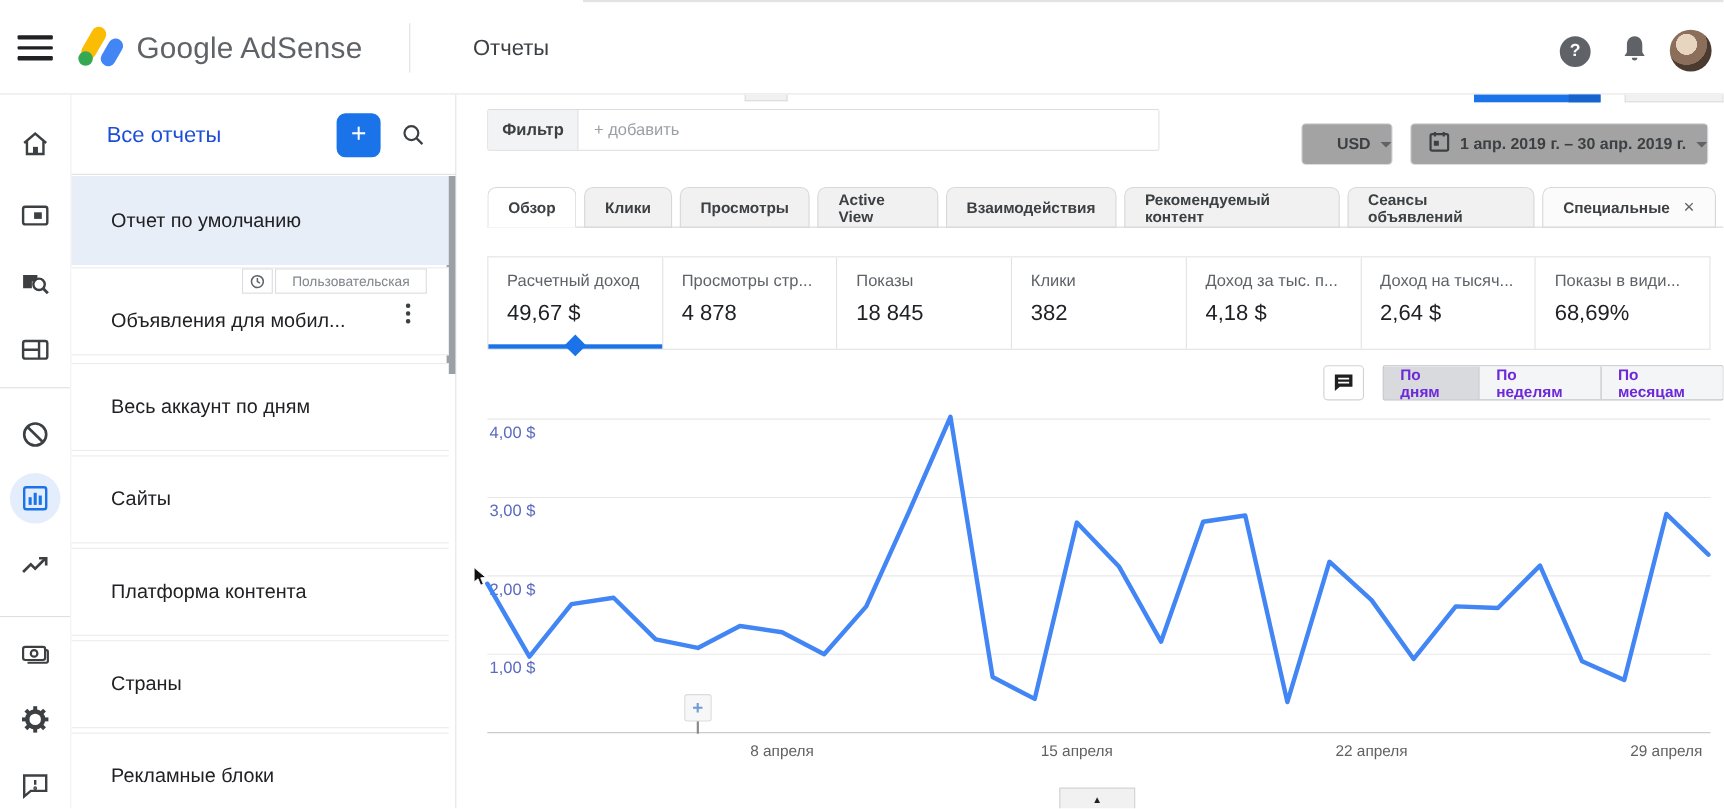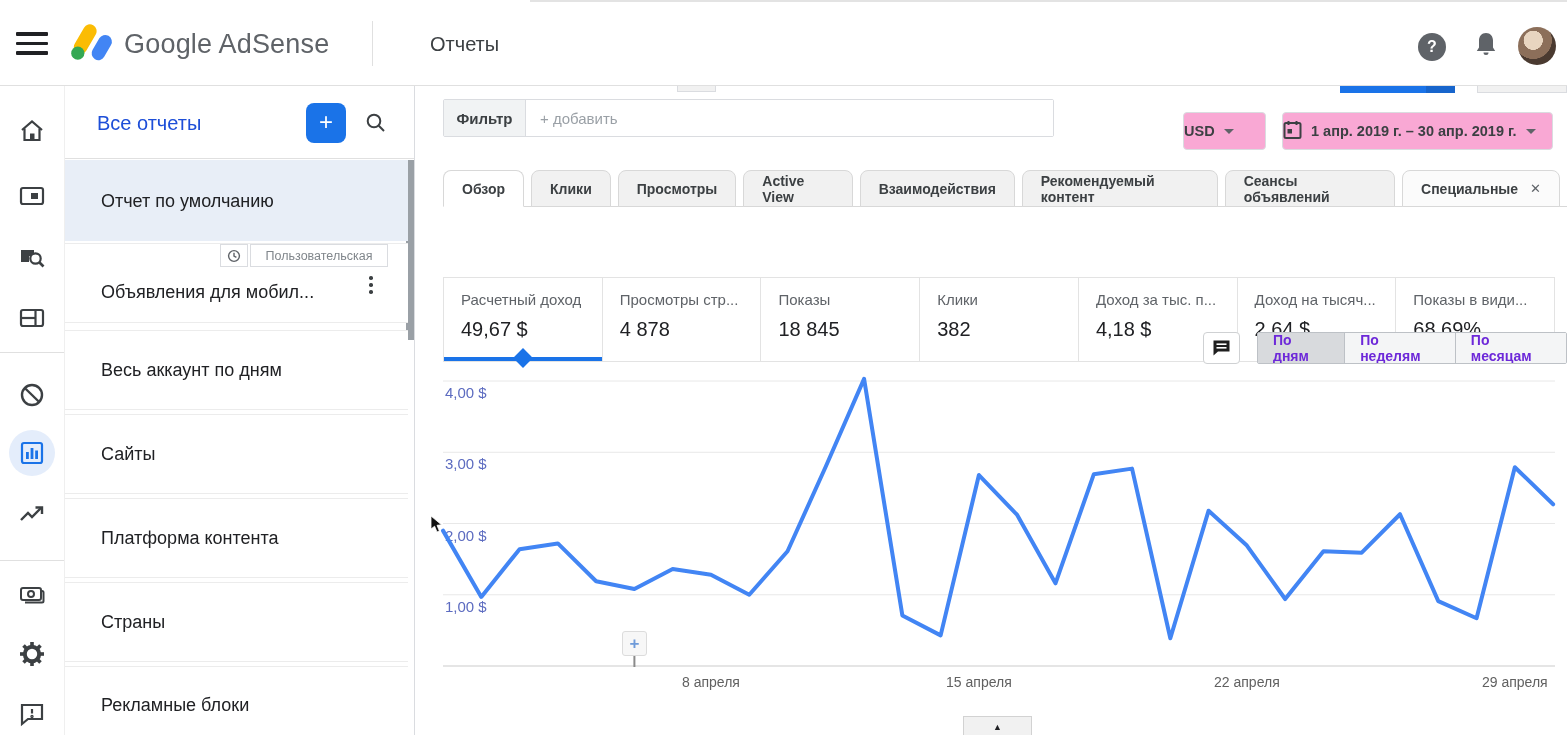--- a/index.html
+++ b/index.html
@@ -47,33 +47,33 @@
   .partial { position:absolute; top:0; height:7px; }
   .partial.gray { background:#f1f1f1; border:1px solid #dadce0; border-top:none; }
   .partial.blue { background:#1a73e8; }
   .partial .seg { position:absolute; right:0; top:0; width:29px; height:100%; background:#1765cc; }
 
   .filter-bar { position:absolute; left:28px; top:13px; width:611px; height:38px; border:1px solid #dadce0; border-radius:2px; display:flex; }
   .filter-label { width:82px; background:#f1f3f4; border-right:1px solid #dadce0; font-size:15px; font-weight:bold; color:#3c4043; display:flex; align-items:center; justify-content:center; }
   .filter-input { flex:1; border:none; outline:none; padding:0 14px; font-size:15px; font-family:inherit; color:#3b82f6; }
   .filter-input::placeholder { color:#9aa0a6; }
 
-  .tool-btn { position:absolute; top:26px; height:38px; background:#f9a8d4; border:1px solid #dadce0; border-radius:4px; display:flex; align-items:center; justify-content:flex-start; gap:9px; font-size:14.5px; font-weight:bold; color:#3c4043; cursor:pointer; }
+  .tool-btn { position:absolute; top:26px; height:38px; background:#a3a3a3; border:1px solid #dadce0; border-radius:4px; display:flex; align-items:center; justify-content:flex-end; gap:9px; font-size:14.5px; font-weight:bold; color:#3c4043; cursor:pointer; }
   .currency-btn { left:768px; width:83px; }
   .date-btn { left:867px; width:271px; }
   .caret { width:0; height:0; border-left:5px solid transparent; border-right:5px solid transparent; border-top:5px solid #5f6368; }
 
   .tabbar-line { position:absolute; left:28px; top:120px; width:1124px; height:1px; background:#d8d8d8; }
   .tabs { position:absolute; left:28px; top:84px; display:flex; }
   .tab { height:37px; padding:0 18px; margin-right:7px; background:#f1f1f1; border:1px solid #d8d8d8; border-radius:8px 8px 0 0; font-size:14px; font-weight:bold; color:#3c4043; display:flex; align-items:center; cursor:pointer; z-index:1; }
   .tab.active { background:#fff; border-bottom-color:#fff; z-index:2; }
   .tab.lightest { background:#fbfbfb; }
   .tab-close { margin-left:12px; font-size:13px; color:#5f6368; cursor:pointer; }
 
-  .metrics { position:absolute; left:28px; top:147px; width:1112px; height:85px; border:1px solid #e3e3e3; display:flex;margin-top:44px; }
+  .metrics { position:absolute; left:28px; top:147px; width:1112px; height:85px; border:1px solid #e3e3e3; display:flex; }
   .metric { flex:1; position:relative; border-right:1px solid #e3e3e3; padding:13px 0 0 17px; cursor:pointer; }
   .metric:last-child { border-right:none; }
   .metric .m-label { font-size:15px; color:#5f6368; white-space:nowrap; }
   .metric .m-value { font-size:20px; color:#202124; margin-top:10px; }
   .metric.selected .sel-bar { position:absolute; left:0; bottom:0; width:100%; height:4px; background:#1a73e8; }
   .metric.selected .sel-notch { position:absolute; left:50%; bottom:-4px; width:14px; height:14px; background:#1a73e8; transform:translateX(-50%) rotate(45deg); }
 
   .comment-btn { position:absolute; left:788px; top:246px; width:37px; height:32px; background:#fff; border:1px solid #cfd1d3; border-radius:4px; display:flex; align-items:center; justify-content:center; cursor:pointer; }
   .segmented { position:absolute; left:842px; top:246px; height:32px; display:flex; border:1px solid #bdc1c6; border-radius:2px; overflow:hidden; }
   .seg-btn { padding:0 15px; font-size:14px; font-weight:bold; color:#6d28d9; background:#f4f5f6; display:flex; align-items:center; border-left:1px solid #bdc1c6; cursor:pointer; }

